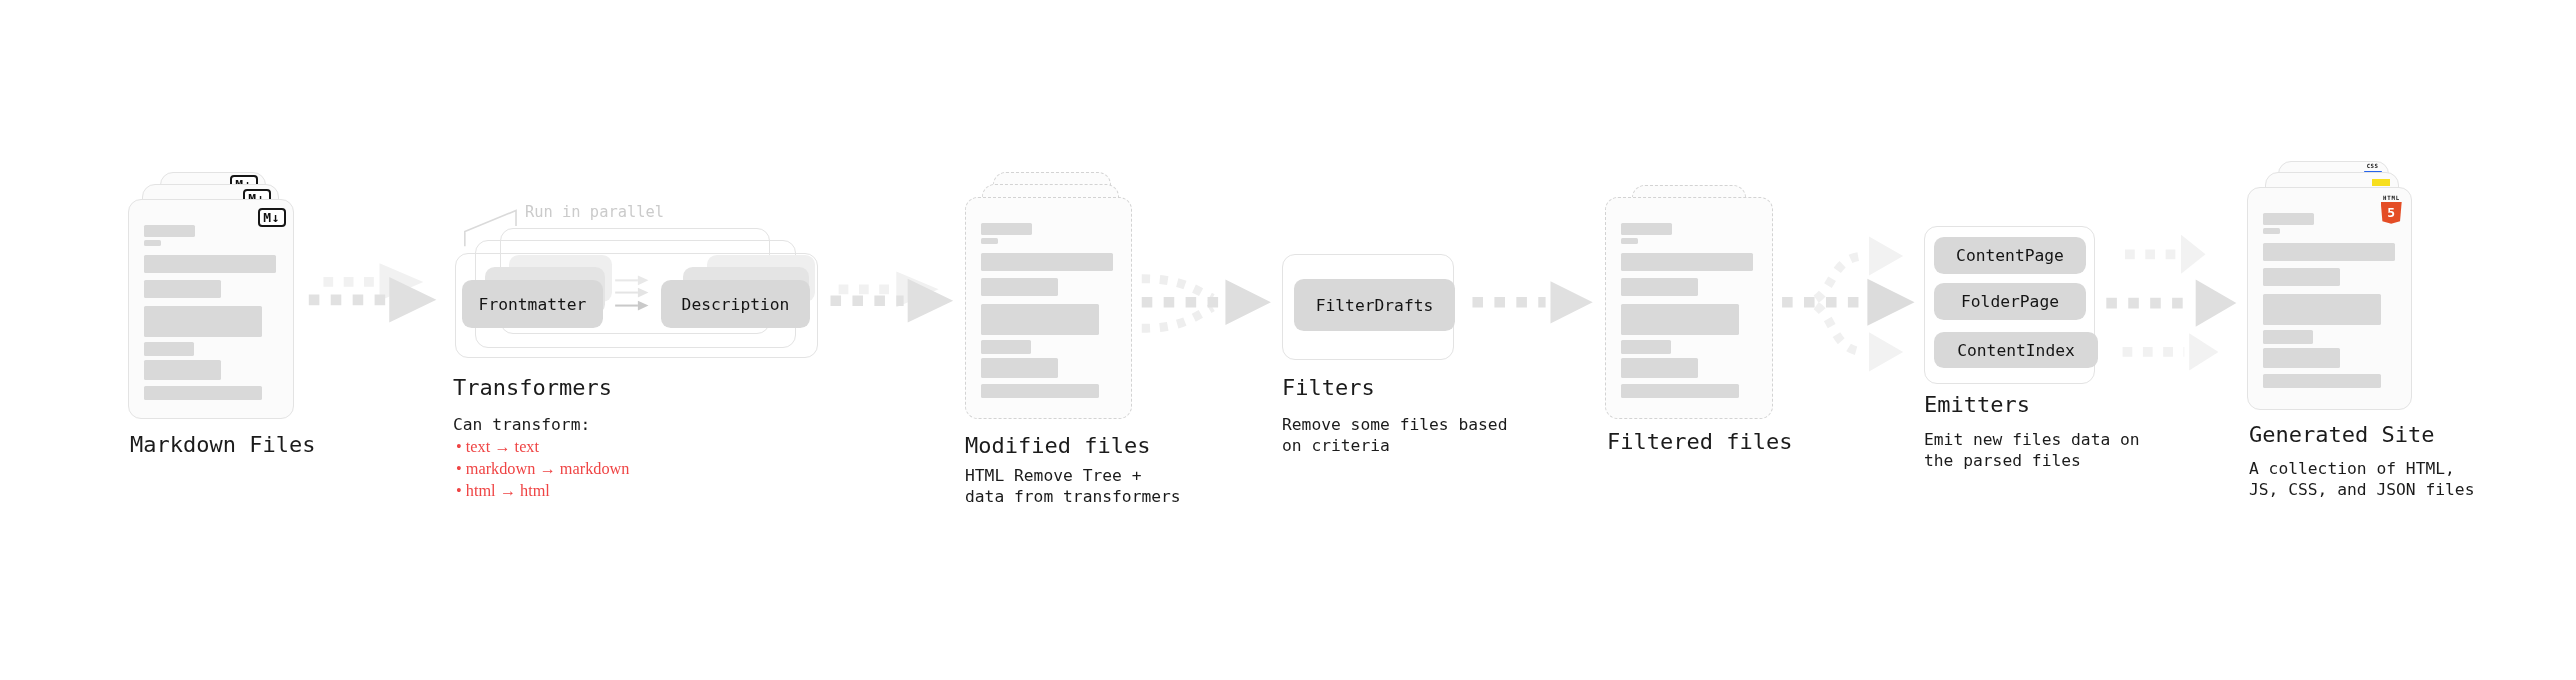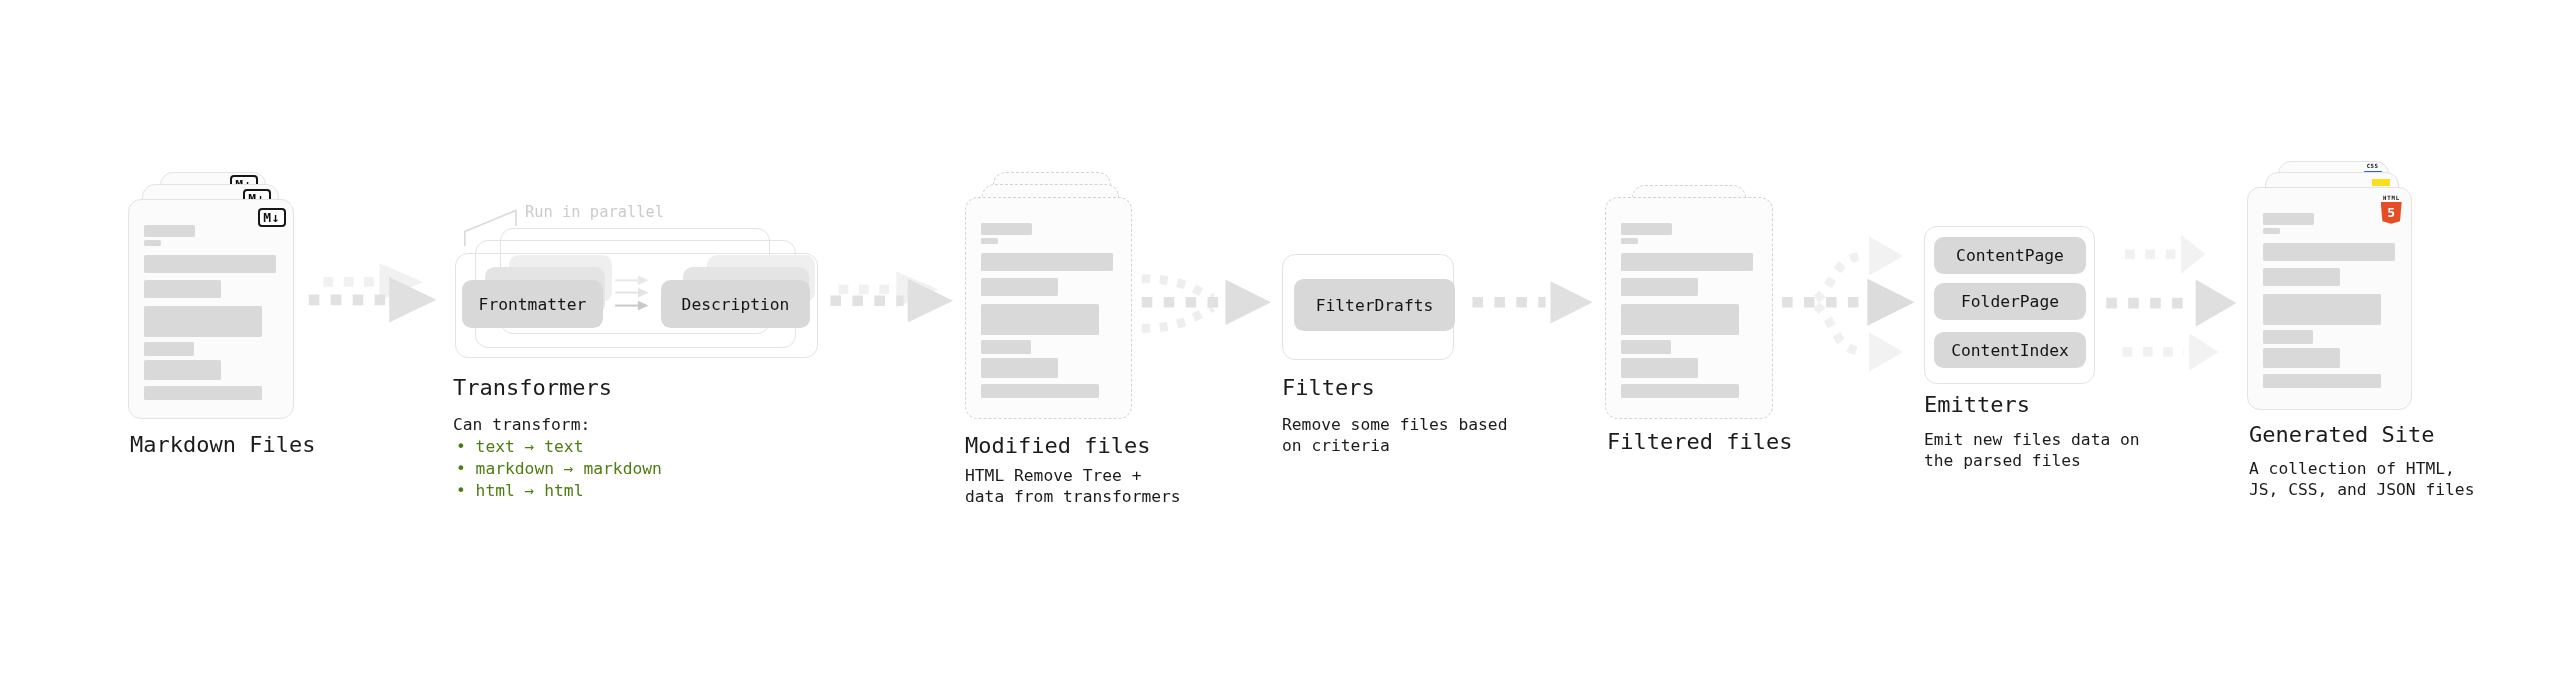--- a/index.html
+++ b/index.html
@@ -10,21 +10,21 @@
   .card.dashed{border:1.6px dashed #d3d3d3;background:#fcfcfc;}
   .outline-box{position:absolute;border:1.6px solid #e3e3e3;border-radius:13px;box-sizing:border-box;background:transparent;}
   .pill{position:absolute;background:#d8d8d8;border-radius:9.8px;display:flex;align-items:center;justify-content:center;
         font-size:16.3px;color:#141414;box-sizing:border-box;white-space:nowrap;}
   .pill.echo1{background:#e4e4e4;}
   .pill.echo2{background:#efefef;}
   .bars{position:absolute;left:0;top:0;right:0;bottom:0;padding:25px 0 0 15.4px;box-sizing:border-box;}
   .bar{background:#d9d9d9;border-radius:1.6px;}
   .title{position:absolute;font-size:22px;white-space:nowrap;color:#1b1b1b;}
   .desc{position:absolute;font-size:16.3px;line-height:21px;white-space:nowrap;color:#1b1b1b;}
-  .bullets{position:absolute;font-size:16.3px;line-height:22px;white-space:nowrap;color:#4d7c0f;}
+  .bullets{position:absolute;font-size:16.3px;line-height:22px;white-space:nowrap;color:#ef4444;font-family:Liberation Serif, serif;}
   .note{position:absolute;font-size:15.4px;color:#cbcbcb;white-space:nowrap;}
   .md-icon{position:absolute;right:7.3px;border:2.4px solid #161616;border-radius:4.1px;background:#fff;
            font-weight:bold;font-size:13px;line-height:13px;padding:0.8px 3.3px;color:#111;letter-spacing:0.8px;}
   .html5{position:absolute;right:8.1px;top:6.5px;width:23px;text-align:center;}
   .html5 .word{font-size:5.7px;font-weight:bold;letter-spacing:0.8px;color:#111;line-height:6.5px;}
   .html5 .shield{margin:0.8px 0 0 0.8px;width:21px;height:22px;background:#e44d26;
                  clip-path:polygon(0 0,100% 0,92% 88%,50% 100%,8% 88%);
                  color:#fff;font-size:13px;font-weight:bold;display:flex;align-items:center;justify-content:center;}
   .jsrect{position:absolute;right:8.1px;top:5.7px;width:18px;height:7.3px;background:#f7df1e;}
   .cssmini{position:absolute;right:6.5px;top:2.4px;width:18px;text-align:center;}
@@ -178,21 +178,21 @@
           <div class="bar" style="width: 118px; height: 14px; margin-bottom: 0px;"></div>
         </div>
     </div>
     <div class="title" style="left:1607px;top:429px;">Filtered files</div>
   </div>
 
   <div>
     <div class="outline-box" style="left:1924px;top:226px;width:171px;height:158px;"></div>
     <div class="pill" style="left:1934px;top:237px;width:152px;height:37px;">ContentPage</div>
     <div class="pill" style="left:1934px;top:283px;width:152px;height:37px;">FolderPage</div>
-    <div class="pill" style="left:1934px;top:332px;width:152px;height:36px;">ContentIndex</div>
+    <div class="pill" style="left:1934px;top:332px;width:164px;height:36px;">ContentIndex</div>
     <div class="title" style="left:1924px;top:392px;">Emitters</div>
     <div class="desc" style="left:1924px;top:429px;">
       <div>Emit new files data on</div>
       <div>the parsed files</div>
     </div>
   </div>
 
   <div>
     <div class="card" style="left:2278px;top:161px;width:111px;height:106px;">
       <div class="cssmini">

